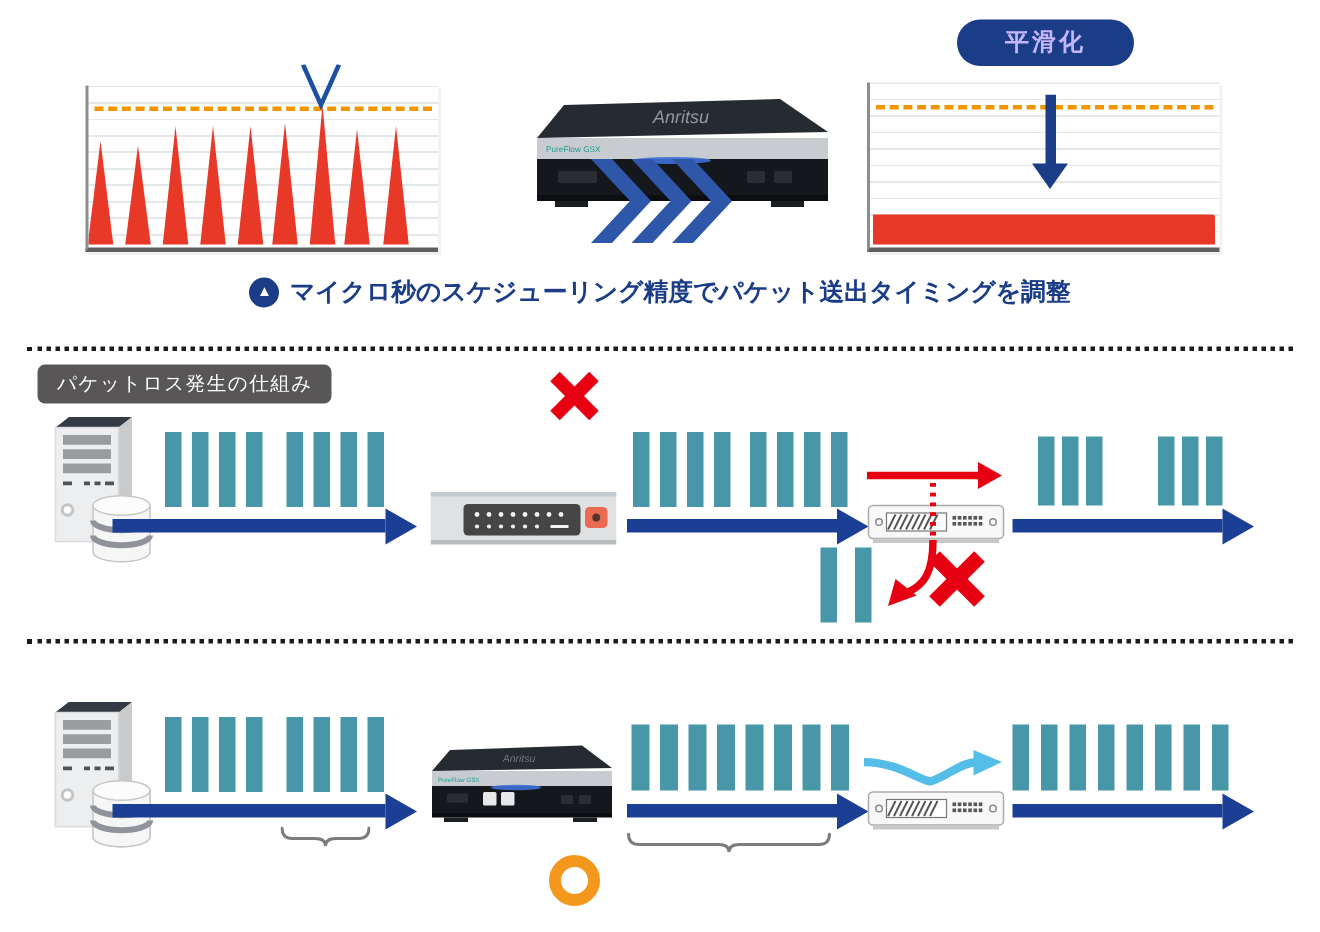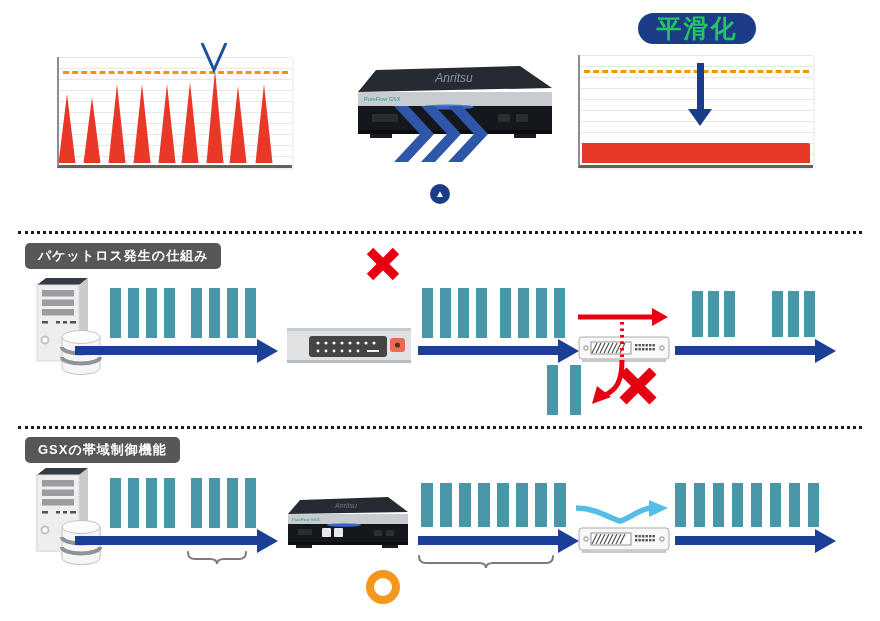--- a/index.html
+++ b/index.html
@@ -13,30 +13,30 @@
          box-shadow:2px 2px 0 rgba(0,0,0,.05);}
   .dash{position:absolute;left:4px;right:4px;border-top:3px dashed var(--orange);}
   .peaks{position:absolute;left:0;top:0;width:100%;height:100%;}
   .flatbar{position:absolute;left:2px;right:3px;bottom:2px;background:var(--red);
            border-top-right-radius:2px;}
   
   .callout{position:absolute;left:92px;top:14px;width:222px;height:26px;background:#fff;
            border:3px solid var(--blue-text);border-radius:2px;color:var(--blue-text);
            font-weight:bold;font-size:17px;text-align:center;line-height:26px;letter-spacing:.5px;}
   .pill{position:absolute;left:638px;top:13px;width:118px;height:31px;background:var(--navy);
-        border-radius:16px;color:#22c55e;font-weight:bold;font-size:25px;text-align:center;
+        border-radius:16px;color:#c4b5fd;font-weight:bold;font-size:16px;text-align:center;
         line-height:31px;letter-spacing:2px;}
   .caption{position:absolute;left:0;right:0;top:184px;display:flex;justify-content:center;
            align-items:center;gap:7px;color:var(--navy);font-weight:bold;font-size:16.5px;}
   .bullet{width:20px;height:20px;border-radius:50%;background:var(--navy);color:#fff;
           font-size:10px;line-height:20px;text-align:center;flex:0 0 auto;}
   
   .dotline{position:absolute;left:18px;right:18px;height:0;border-top:3px dotted #1B1B1B;}
   .chip{position:absolute;height:26px;line-height:26px;padding:0 13px;background:var(--chip);
-        color:#fff;font-weight:bold;font-size:13px;border-radius:5px;letter-spacing:1px;}
+        color:#fff;font-weight:normal;font-size:13px;border-radius:5px;letter-spacing:1px;}
   
   .pk{position:absolute;display:flex;}
   .bar{background:var(--teal);height:100%;}
   .arrow{position:absolute;height:9px;background:var(--arrow);}
   .arrow::after{content:"";position:absolute;left:100%;top:50%;transform:translateY(-50%);
         width:0;height:0;border-left:21px solid var(--arrow);
         border-top:12px solid transparent;border-bottom:12px solid transparent;}
   .ring{position:absolute;left:366px;top:570px;width:34px;height:34px;border-radius:50%;
         border:8px solid var(--ring);box-sizing:border-box;}
 </style>
@@ -91,20 +91,21 @@
     <div class="dash" style="top:15px;"></div>
     <svg class="abs" style="left:104px;top:8px;" width="32" height="64" viewBox="0 0 32 64">
       <rect x="13" y="0" width="7" height="48" fill="var(--navy)"></rect>
       <polygon points="4,46 28,46 16,63" fill="var(--navy)"></polygon>
     </svg>
     <div class="flatbar" style="height: 20px;"></div>
   </div>
 
   <div class="caption">
     <div class="bullet">▲</div>
+    <span>マイクロ秒のスケジューリング精度でパケット送出タイミングを調整</span>
   </div>
 
   <div class="dotline" style="top:231px;"></div>
   <div class="chip" style="left:25px;top:243px;">パケットロス発生の仕組み</div>
 
   <svg class="abs" style="left:366px;top:247px;" width="34" height="34" viewBox="0 0 34 34">
     <line x1="4" y1="4" x2="30" y2="30" stroke="var(--sigred)" stroke-width="9"></line>
     <line x1="30" y1="4" x2="4" y2="30" stroke="var(--sigred)" stroke-width="9"></line>
   </svg>
 
@@ -238,21 +239,20 @@
       <div class="bar" style="width: 11px;"></div>
     </div>
   <div class="pk" style="left: 772px; top: 291px; height: 46px; gap: 5px;">
       <div class="bar" style="width: 11px;"></div>
       <div class="bar" style="width: 11px;"></div>
       <div class="bar" style="width: 11px;"></div>
     </div>
   <div class="arrow" style="left:675px;top:346px;width:140px;"></div>
 
   <div class="dotline" style="top:426px;"></div>
-  <div class="chip" style="left:25px;top:437px;">GSXの帯域制御機能</div>
 
   <svg class="abs" style="left:30px;top:466px;" width="72" height="102" viewBox="0 0 72 102">
     <use href="#srv2"></use>
     <g id="srv2">
       <polygon points="7,9 16,2 58,2 49,9" fill="#333B45"></polygon>
       <polygon points="49,9 58,2 58,60 49,64" fill="#C8CACC"></polygon>
       <rect x="7" y="9" width="42" height="76" fill="#EDEEEF" stroke="#DADADA" stroke-width="1"></rect>
       <rect x="12" y="14" width="32" height="6.5" fill="#9A9C9F"></rect>
       <rect x="12" y="23.5" width="32" height="6.5" fill="#9A9C9F"></rect>
       <rect x="12" y="33" width="32" height="6.5" fill="#9A9C9F"></rect>

